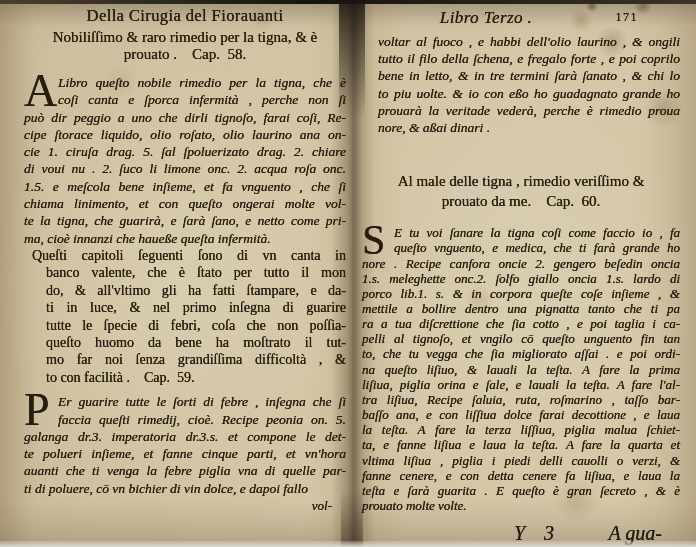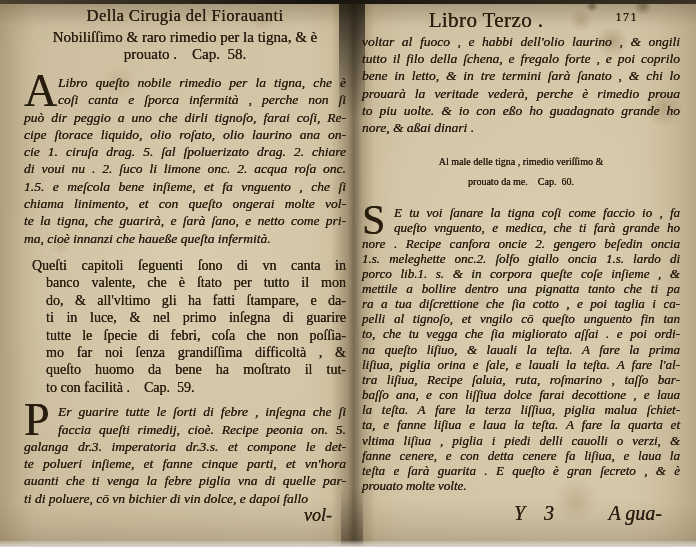--- a/index.html
+++ b/index.html
@@ -45,34 +45,34 @@
   .tl { text-align:justify; text-align-last:justify; white-space:pre-wrap; }
   .tl.last { text-align-last:left; }
   .centered .tl, .centered .tl.last { text-align:left; text-align-last:center; }
 
   .running-header { font-size:16.5px; letter-spacing:.4px; text-align:center; }
   .lp-chapter { font-size:15px; line-height:17px; margin-top:3px; }
 
   .para { position:relative; }
   .p-italic { font-style:italic; }
   .lp1 { margin-top:11px; font-size:13.5px; line-height:17.3px; }
-  .lp2 { margin-top:10px; font-size:14px; line-height:17.4px; margin-left:22px; width:300px; }
+  .lp2 { font-size:14px; line-height:17.4px; margin-left:22px; width:300px; }
   .lp2 .tl:first-child { margin-left:-14px; }
   .lp3 { margin-top:7px; font-size:13.5px; line-height:17.3px; }
-  .lp-catchword { text-align:right; padding-right:14px; font-style:italic; font-size:18px; line-height:17px; }
+  .lp-catchword { text-align:right; padding-right:14px; font-style:italic; font-size:13px; line-height:17px; }
 
   .dropcap { float:left; font-style:normal; width:34px; text-align:left;
     font-size:46px; line-height:34px; height:34px; }
   .rp2 .dropcap { width:32px; font-size:42px; line-height:31px; height:30px; }
 
   .rp-headerrow { position:relative; height:23px; }
-  .rp-header { text-align:center; transform:translateX(-35px); font-size:21px; letter-spacing:.4px; }
+  .rp-header { text-align:center; transform:translateX(-35px); font-size:17px; letter-spacing:.4px;font-style:italic; }
   .rp-pagenum { position:absolute; right:42px; top:2px; font-size:12px; letter-spacing:1.5px; }
-  .rp1 { margin-top:2px; font-size:13.5px; line-height:17.2px; }
-  .rp-chapter { margin-top:16px; font-size:10px; line-height:19.5px; }
+  .rp1 { margin-top:2px; font-size:13.5px; line-height:17.2px;margin-left:16px; }
+  .rp-chapter { margin-top:36px; font-size:15px; line-height:19.5px; }
   .rp2 { margin-top:14px; font-size:13px; line-height:15.15px; }
   .rp-footer { position:relative; margin-top:9px; height:20px; font-style:italic; font-size:20px; }
   .signature { position:absolute; left:152px; letter-spacing:7px; }
   .rp-catchword { position:absolute; right:18px; }
 </style>
 </head>
 <body>
 
 <div class="scan">
   <div class="top-edge"></div>
@@ -101,22 +101,22 @@
         </div>
     </div>
 
     <div class="para lp2">
       <div>
           <div class="tl">Queſti capitoli ſeguenti ſono di vn canta in</div>
           <div class="tl">banco valente, che è ſtato per tutto il mon</div>
           <div class="tl">do, &amp; all'vltimo gli ha fatti ſtampare, e da-</div>
           <div class="tl">ti in luce, &amp; nel primo inſegna di guarire</div>
           <div class="tl">tutte le ſpecie di febri, coſa che non poſſia-</div>
+          <div class="tl">queſto huomo da bene ha moſtrato il tut-</div>
           <div class="tl">mo far noi ſenza grandiſſima difficoltà , &amp;</div>
-          <div class="tl">queſto huomo da bene ha moſtrato il tut-</div>
           <div class="tl last">to con facilità .    Cap.  59.</div>
         </div>
     </div>
 
     <div class="para p-italic lp3">
       <span class="dropcap">P</span>
       <div>
           <div class="tl">Er guarire tutte le ſorti di febre , inſegna che ſi</div>
           <div class="tl">faccia queſti rimedij, cioè. Recipe peonia on. 5.</div>
           <div class="tl">galanga dr.3. imperatoria dr.3.s. et compone le det-</div>
@@ -133,22 +133,22 @@
     <div class="rp-headerrow">
       <div class="rp-header ink">Libro Terzo .</div>
       <div class="rp-pagenum ink">171</div>
     </div>
 
     <div class="para p-italic rp1">
       <div>
           <div class="tl">voltar al fuoco , e habbi dell'olio laurino , &amp; ongili</div>
           <div class="tl">tutto il filo della ſchena, e fregalo forte , e poi coprilo</div>
           <div class="tl">bene in letto, &amp; in tre termini ſarà ſanato , &amp; chi lo</div>
+          <div class="tl">to piu uolte. &amp; io con eßo ho guadagnato grande ho</div>
           <div class="tl">prouarà la veritade vederà, perche è rimedio proua</div>
-          <div class="tl">to piu uolte. &amp; io con eßo ho guadagnato grande ho</div>
           <div class="tl last">nore, &amp; aßai dinari .</div>
         </div>
     </div>
 
     <div class="rp-chapter centered">
         <div class="tl">Al male delle tigna , rimedio veriſſimo &amp;</div>
         <div class="tl last">prouato da me.    Cap.  60.</div>
       </div>
 
     <div class="para p-italic rp2">

